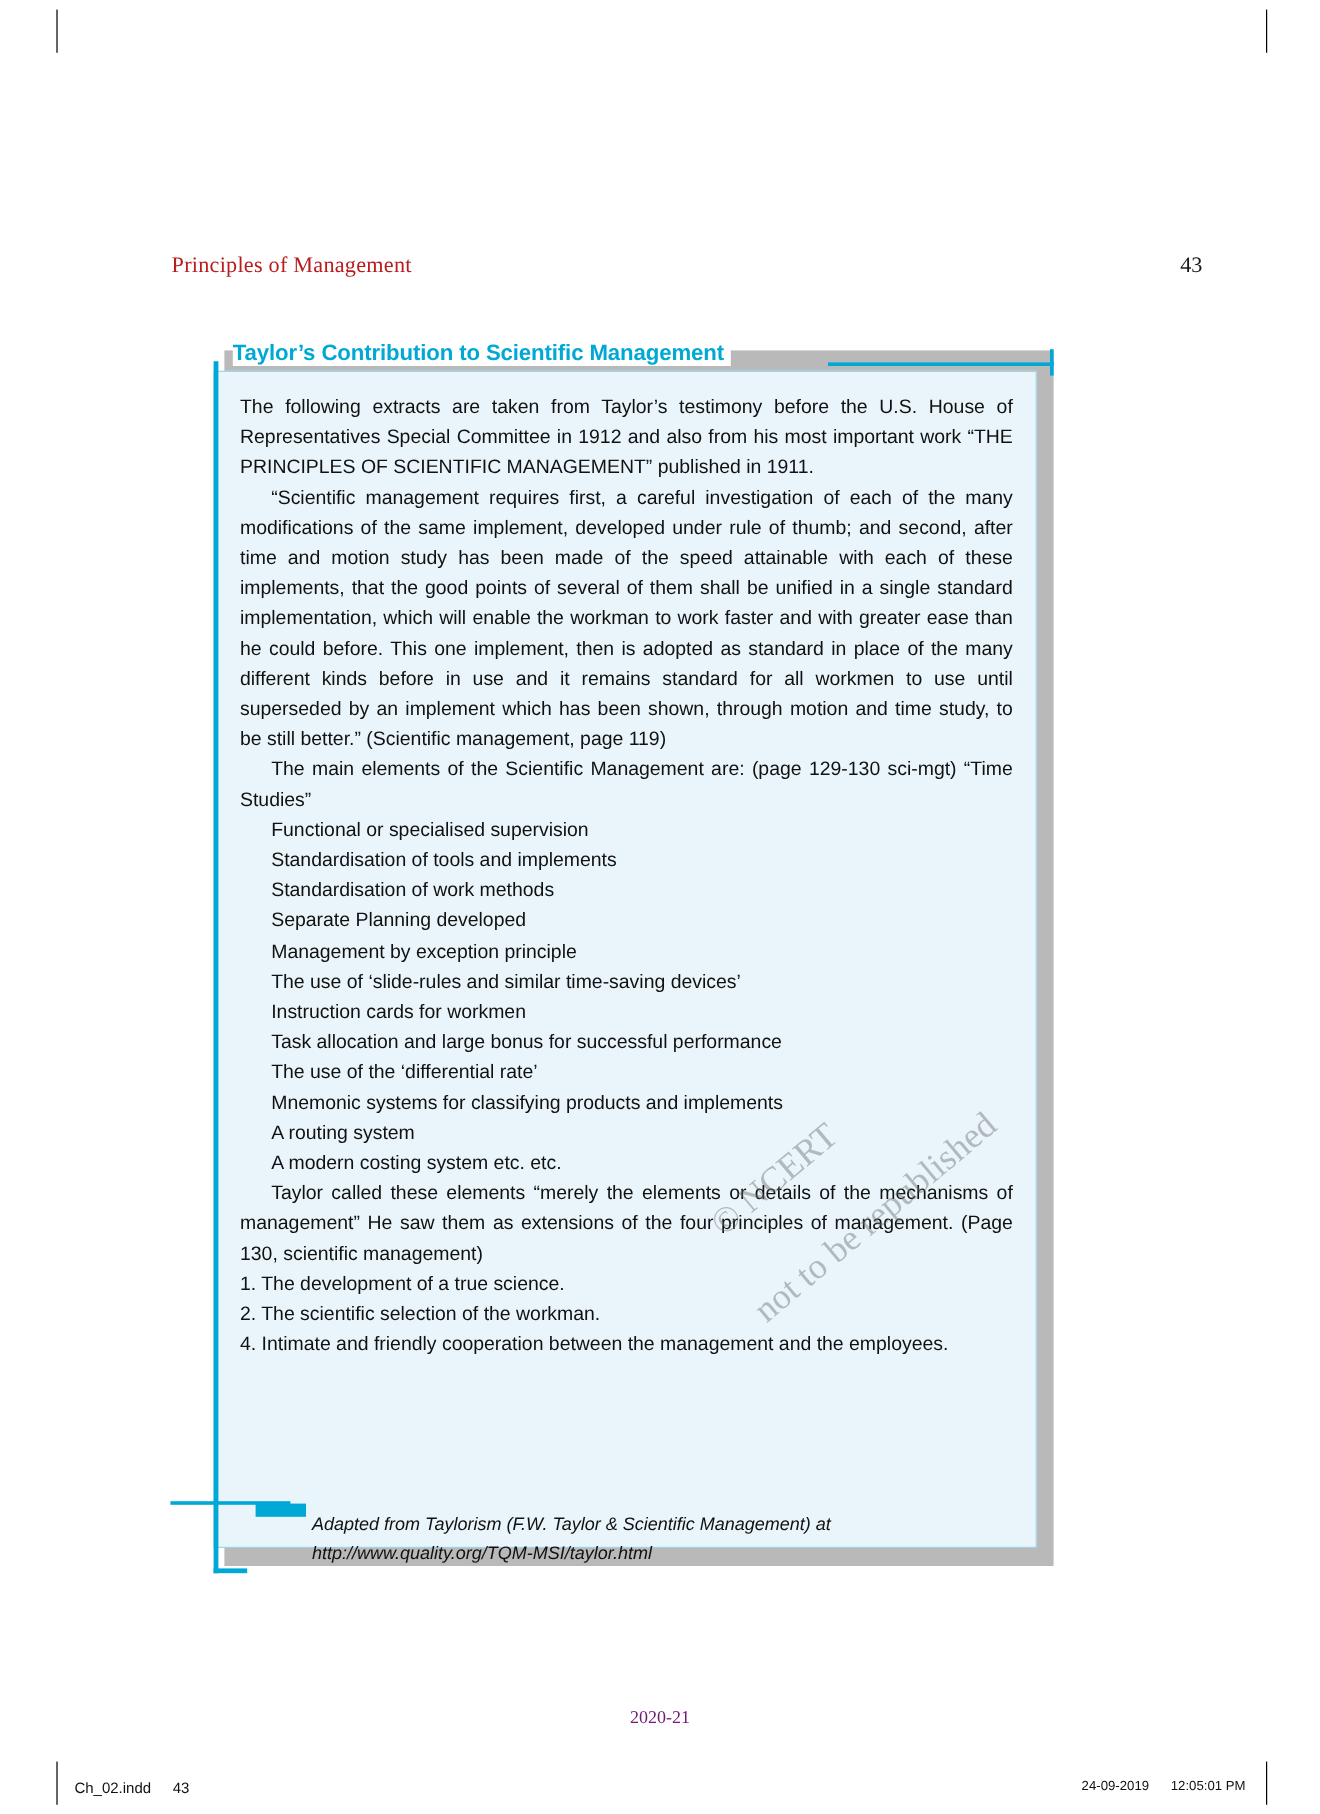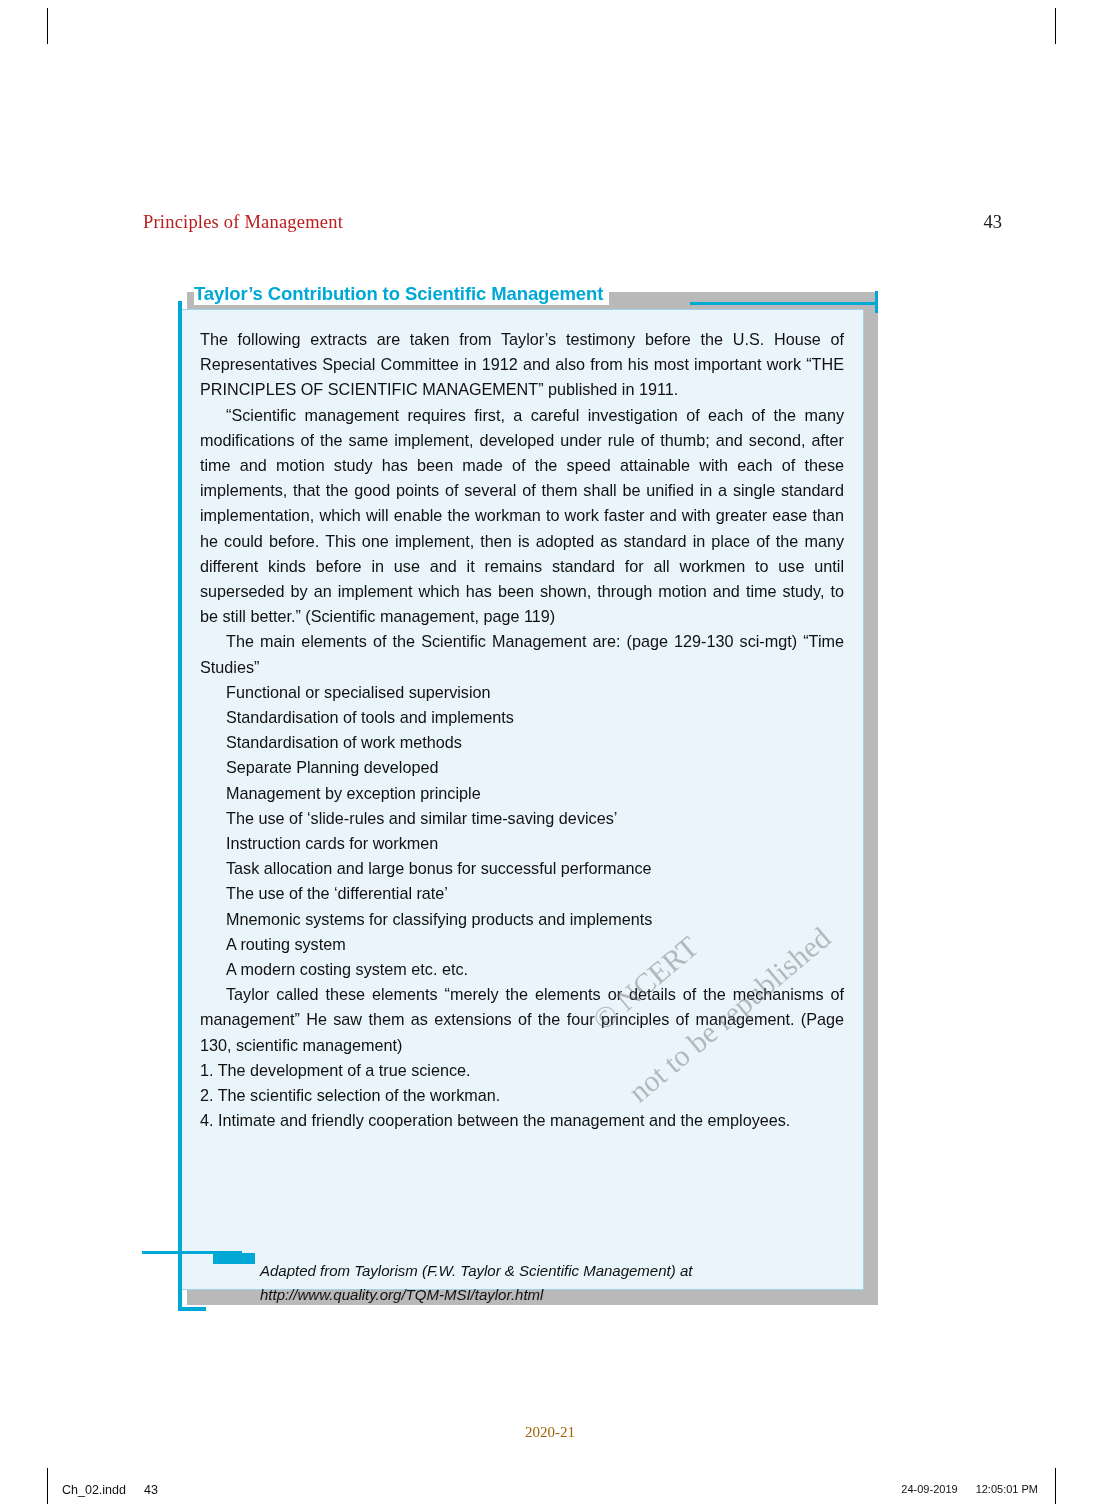--- a/index.html
+++ b/index.html
@@ -205,21 +205,21 @@
 
   
   .year {
     position: absolute;
     left: 0;
     right: 0;
     top: 1424px;
     text-align: center;
     font-family: "Liberation Serif", serif;
     font-size: 15px;
-    color: #a16207;
+    color: #701a75;
   }
   .foot-left {
     position: absolute;
     left: 62px;
     top: 1483px;
     font-size: 12.5px;
     color: #111;
   }
   .foot-right {
     position: absolute;

